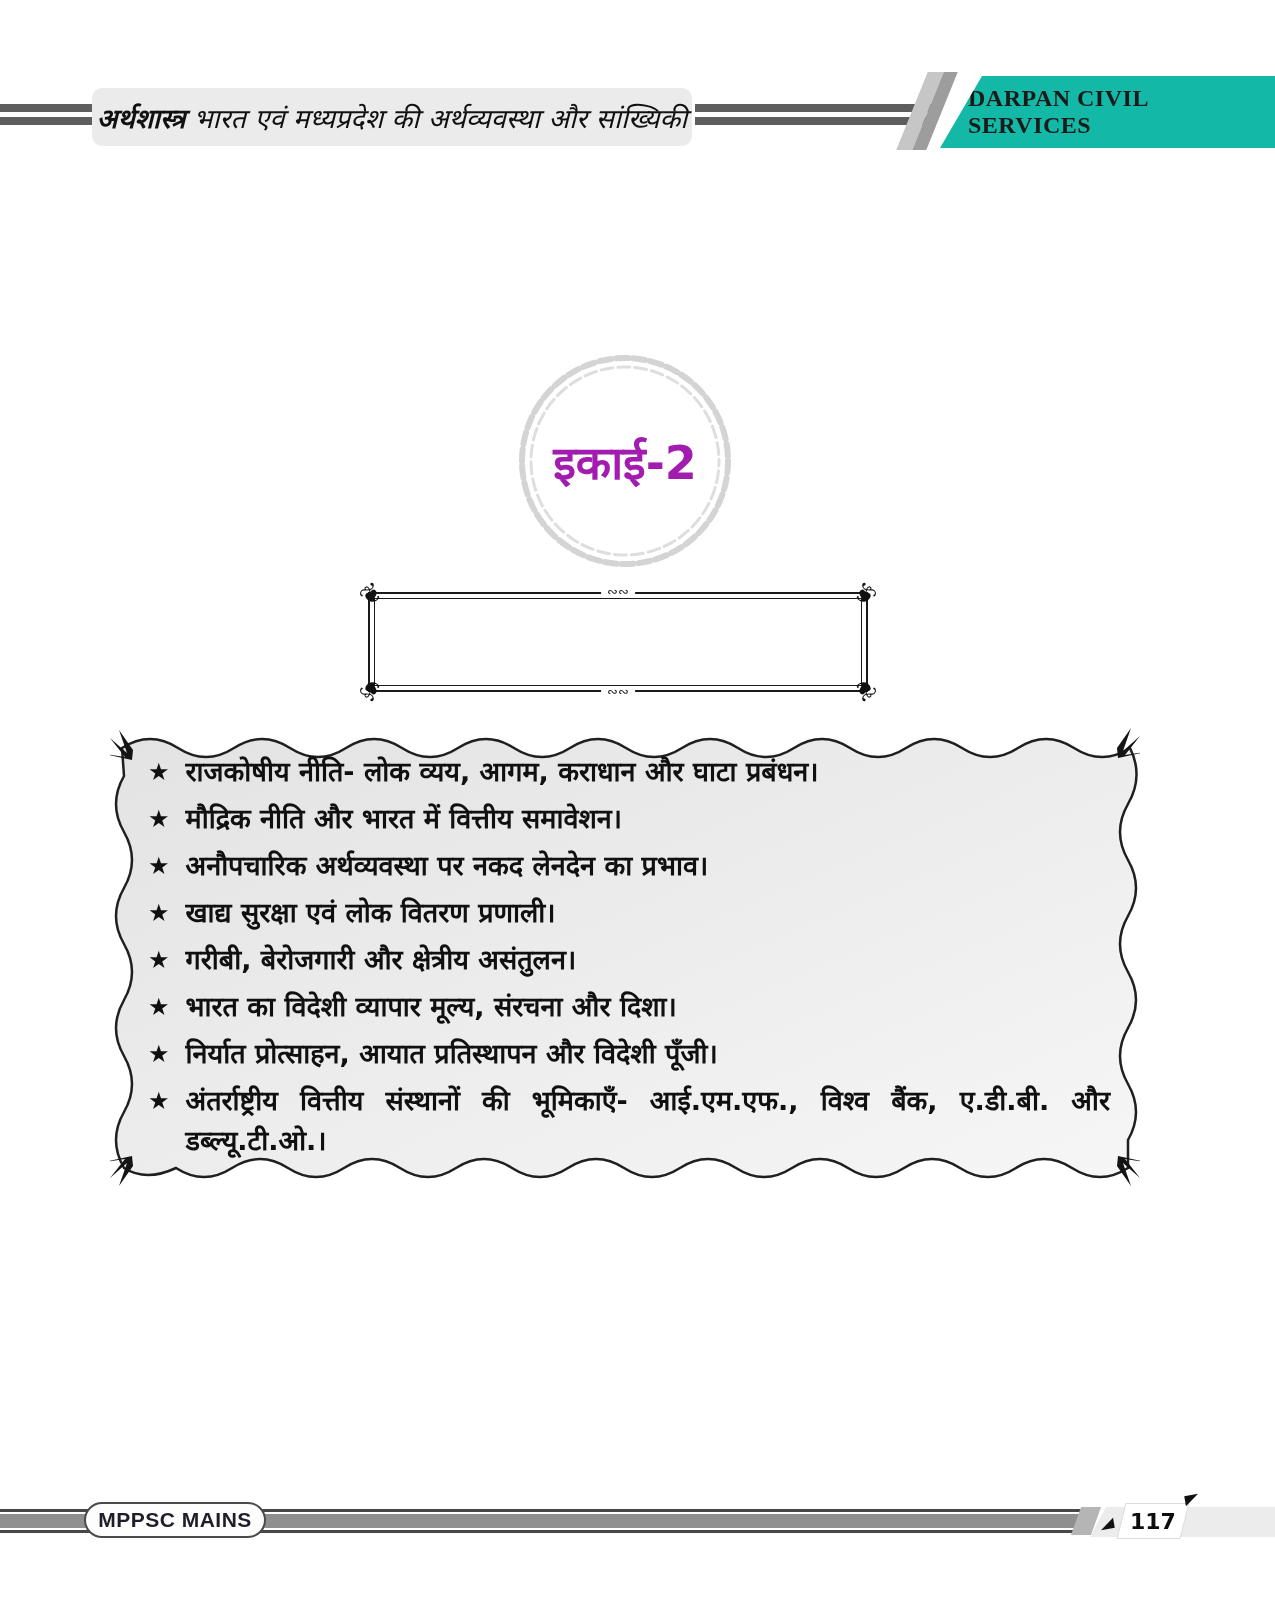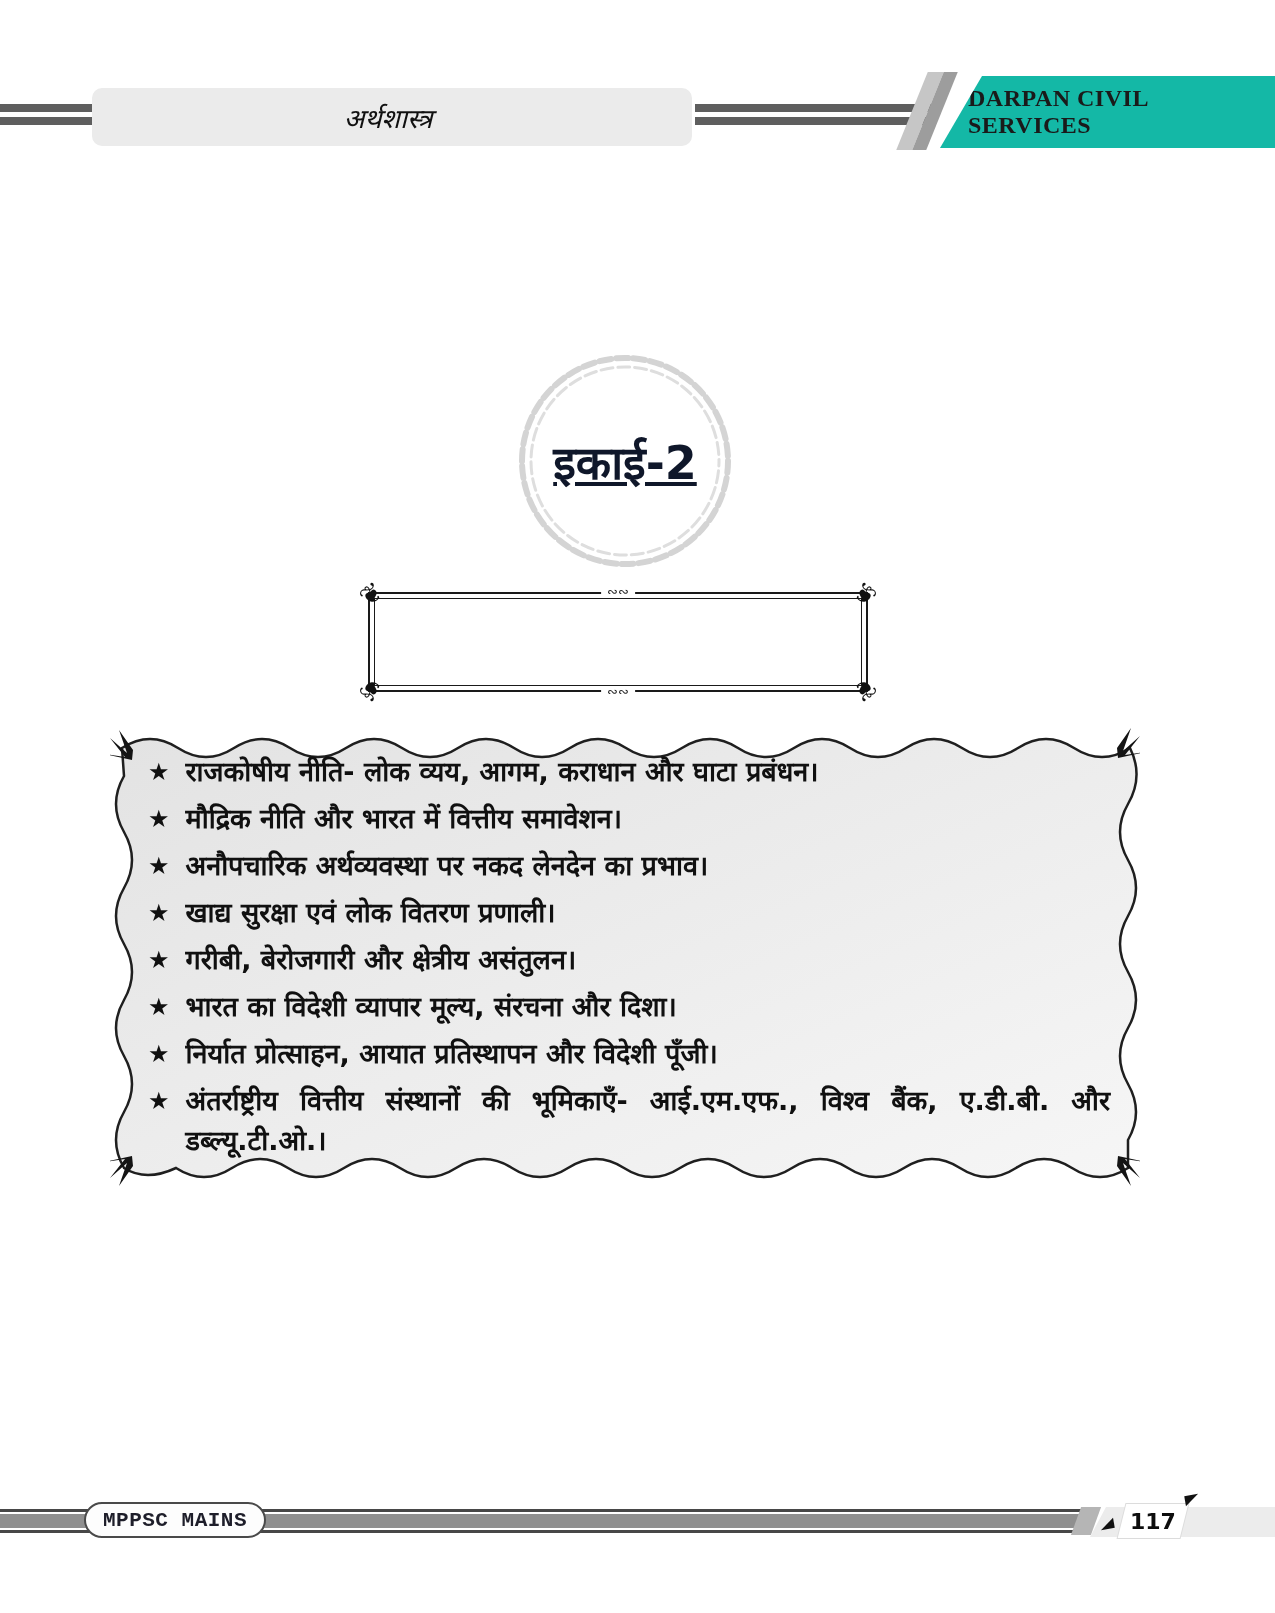--- a/index.html
+++ b/index.html
@@ -9,38 +9,38 @@
   }
 
   
   .hdr-bar { position:absolute; height:8px; background:#5e5e5e; }
   .hdr-pill {
     position:absolute; left:92px; top:88px; width:600px; height:58px;
     background:#ebebeb; border-radius:10px;
     display:flex; align-items:center; justify-content:center;
     font-style:italic; font-size:27px; white-space:nowrap;
   }
-  .hdr-pill .bold-part { font-weight:400; margin-right:8px; }
+  .hdr-pill .bold-part { font-weight:700; margin-right:8px; }
   .hdr-bevel { position:absolute; transform:skewX(-22deg); }
   .darpan-band {
     position:absolute; left:940px; top:76px; width:335px; height:72px;
     background:#14b8a6;
     clip-path:polygon(0 100%, 42px 0, 100% 0, 100% 100%);
     display:flex; align-items:center; justify-content:center;
     padding-left:28px; box-sizing:border-box;
     font-family:"Liberation Serif", serif; font-weight:700;
     font-size:24px; letter-spacing:0.5px; color:#1a1a1a;
   }
 
   
   .badge-wrap { position:absolute; left:512px; top:348px; width:226px; height:226px; }
   .badge-wrap svg { position:absolute; left:0; top:0; }
   .badge-label {
     position:absolute; inset:0; display:flex; align-items:center; justify-content:center;
-    font-size:46px; font-weight:700; color:#0f172a;text-decoration:underline;
+    font-size:46px; font-weight:700; color:#a21caf;
   }
 
   
   .title-box {
     position:absolute; left:368px; top:592px; width:500px; height:100px;
     border:2px solid #1a1a1a; background:#fff; box-sizing:border-box;
     display:flex; align-items:center; justify-content:center;
   }
   .title-box::before {
     content:""; position:absolute; inset:4px; border:1px solid #1a1a1a; pointer-events:none;
@@ -74,21 +74,21 @@
   
   .footer-band {
     position:absolute; left:0; top:1509px; width:1088px; height:24px;
     background:linear-gradient(#474747 0 3px, #ffffff 3px 5px, #8f8f8f 5px 19px,
                                #ffffff 19px 21px, #474747 21px 24px);
   }
   .footer-pill {
     position:absolute; left:84px; top:1502px; width:182px; height:36px;
     background:#fdfdfd; border:2px solid #4a4a4a; border-radius:18px; box-sizing:border-box;
     display:flex; align-items:center; justify-content:center;
-    font-family:Liberation Mono, monospace; font-weight:700; font-size:21px; color:#1e1e2a;
+    font-family:Liberation Sans, sans-serif; font-weight:700; font-size:21px; color:#1e1e2a;
     letter-spacing:0.5px;
   }
   .footer-bevel {
     position:absolute; left:1076px; top:1507px; width:20px; height:28px;
     background:#b5b5b5; transform:skewX(-20deg);
   }
   .footer-block {
     position:absolute; left:1090px; top:1507px; width:185px; height:30px;
     background:#ececec; clip-path:polygon(0 100%, 16px 0, 100% 0, 100% 100%);
   }
@@ -115,20 +115,21 @@
 </style>
 </head>
 <body>
 
 <div>
   <div class="hdr-bar" style="left:0; top:104px; width:95px;"></div>
   <div class="hdr-bar" style="left:0; top:117px; width:95px;"></div>
 
   <div class="hdr-pill">
     <span class="bold-part">अर्थशास्त्र</span>
+    <span>भारत एवं मध्यप्रदेश की अर्थव्यवस्था और सांख्यिकी</span>
   </div>
 
   <div class="hdr-bar" style="left:695px; top:104px; width:238px;"></div>
   <div class="hdr-bar" style="left:695px; top:117px; width:238px;"></div>
 
   <div class="hdr-bevel" style="left:912px; top:72px; width:16px; height:78px; background:#c6c6c6;"></div>
   <div class="hdr-bevel" style="left:928px; top:72px; width:14px; height:78px; background:#9d9d9d;"></div>
 
   <div class="darpan-band">
     <span>DARPAN CIVIL SERVICES</span>

